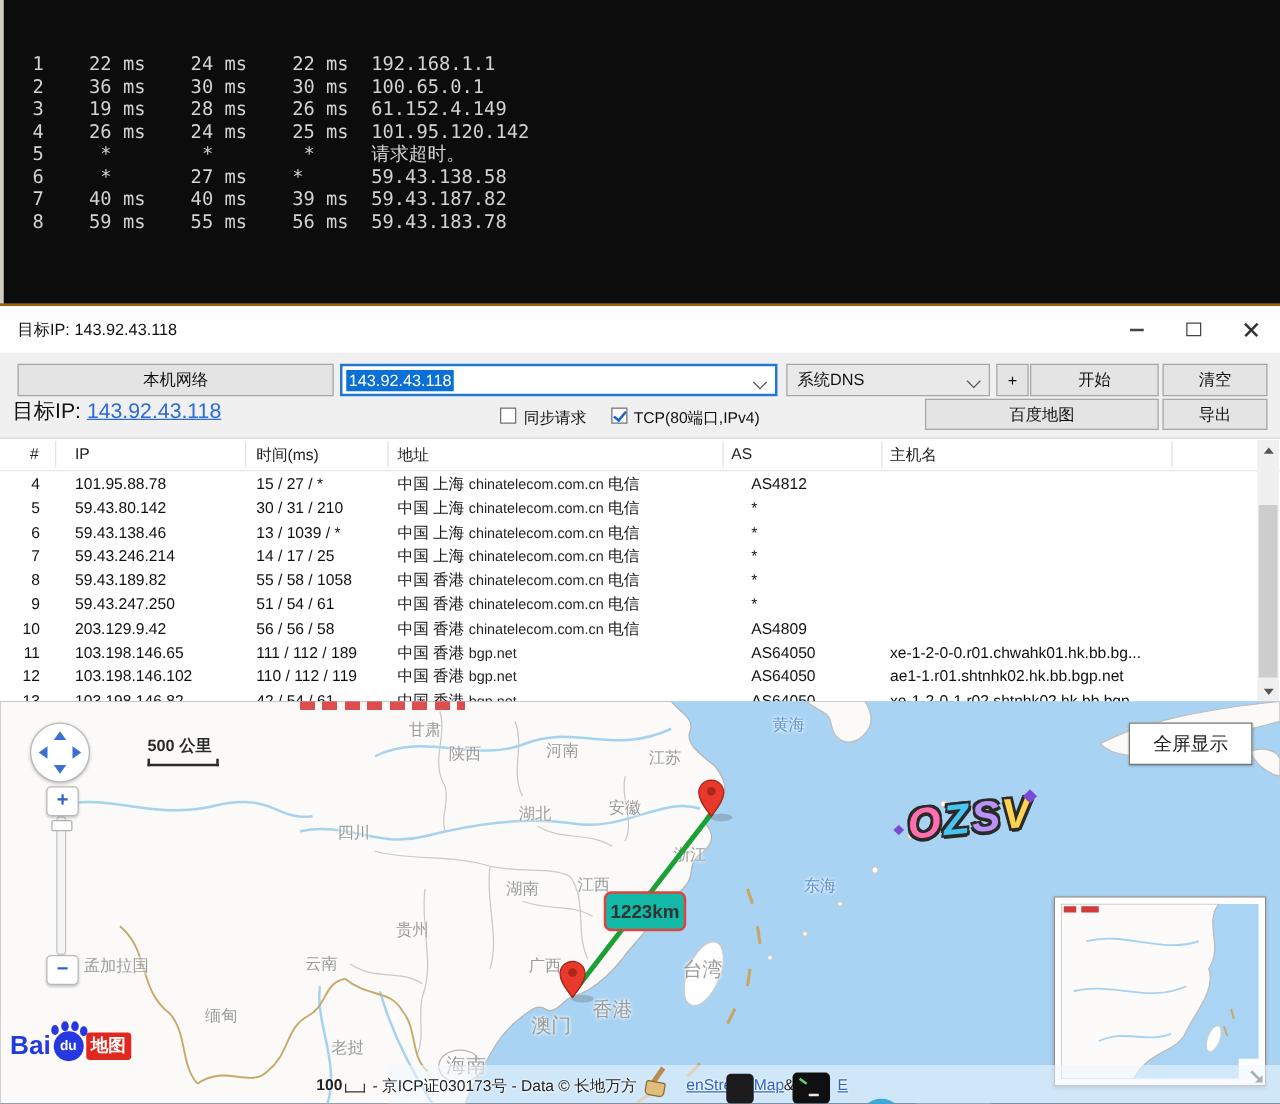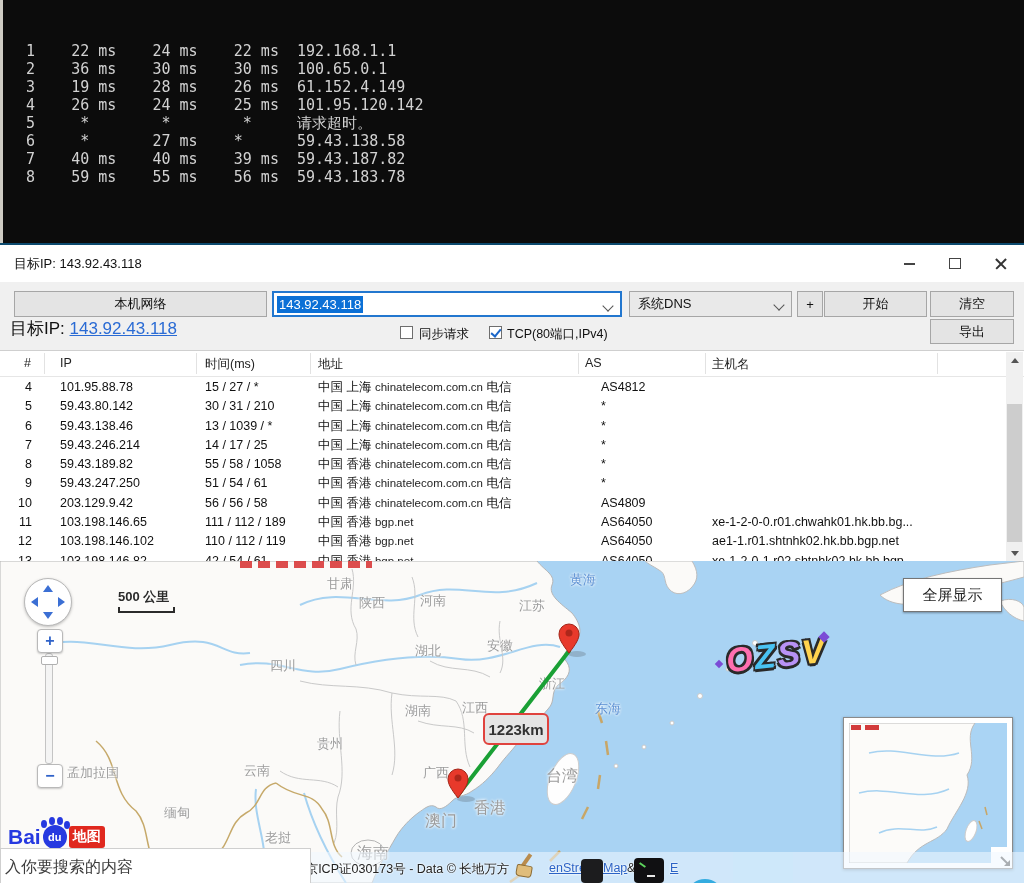--- a/index.html
+++ b/index.html
@@ -8,21 +8,21 @@
 
   
   .terminal{position:absolute;left:0;top:0;width:1024px;height:243px;background:#0c0c0c;
     padding:6px 0 0 8px;box-sizing:border-box;overflow:hidden;}
   .term-strip{position:absolute;left:0;top:0;width:3px;height:243px;background:#cfccc4;}
   .term-line{height:18px;line-height:18px;white-space:pre;color:#d2d2d2;
     font-family:"DejaVu Sans Mono",monospace;font-size:15px;}
 
   
   .app{position:absolute;left:0;top:243px;width:1024px;height:318px;background:#f0f0f0;
-    border-top:2px solid #0c4a6e;box-sizing:border-box;}
+    border-top:2px solid #a16207;box-sizing:border-box;}
   .titlebar{position:absolute;left:0;top:0;width:100%;height:37px;background:#fff;}
   .title{position:absolute;left:14px;top:10px;font-size:13px;color:#111;}
   .winbtn{position:absolute;top:0;width:46px;height:37px;display:flex;align-items:center;justify-content:center;}
   .winbtn.min{right:92px}.winbtn.max{right:46px}.winbtn.close{right:0}
   .g-min{width:11px;height:2px;background:#444;}
   .g-max{width:10px;height:9px;border:1.5px solid #444;}
   .g-close{position:relative;width:14px;height:14px;}
   .g-close i{position:absolute;left:0;top:6px;width:14px;height:1.6px;background:#333;}
   .g-close i.a{transform:rotate(45deg)}.g-close i.b{transform:rotate(-45deg)}
 
@@ -58,25 +58,25 @@
   .tri-up{width:0;height:0;border-left:4px solid transparent;border-right:4px solid transparent;border-bottom:5px solid #555;}
   .tri-dn{width:0;height:0;border-left:4px solid transparent;border-right:4px solid transparent;border-top:5px solid #555;}
   .vthumb{position:absolute;left:1px;top:52px;width:15px;height:138px;background:#cdcdcd;}
 
   
   .map{position:absolute;left:0;top:561px;width:1024px;height:322px;background:#a9d3f3;overflow:hidden;}
   .map svg.base{position:absolute;left:0;top:0;z-index:0;}
   .map svg.route{position:absolute;left:0;top:0;z-index:3;pointer-events:none;}
   .mlabel{position:absolute;z-index:2;font-size:13px;color:#9b9b9b;white-space:nowrap;
     transform:translate(-50%,-50%);text-shadow:0 0 3px #fff,0 0 3px #fff;}
-  .mlabel.sea{color:#5a8fd3;}
+  .mlabel.sea{color:#5a8fd3;margin-left:48px;}
   .mlabel.sm{font-size:16px;}
   .redmarks{position:absolute;left:240px;top:0;width:132px;height:7px;z-index:2;opacity:.9;
     background:repeating-linear-gradient(90deg,#d93a3a 0 12px,transparent 12px 18px);}
-  .distbox{position:absolute;left:483px;top:152px;width:62px;height:28px;z-index:4;background:#e5e5e5;
+  .distbox{position:absolute;left:483px;top:152px;width:62px;height:28px;z-index:4;background:#14b8a6;
     border:2px solid #e0433e;border-radius:6px;display:flex;align-items:center;justify-content:center;
     font-size:15px;font-weight:bold;color:#333;}
   .fullscreen{position:absolute;left:903px;top:17px;width:97px;height:32px;z-index:5;background:#fff;
     border:1px solid #757575;box-shadow:0 1px 2px rgba(0,0,0,.35);display:flex;align-items:center;
     justify-content:center;font-size:15px;color:#222;}
   .pan{position:absolute;left:24px;top:17px;width:46px;height:46px;z-index:5;background:#fff;
     border:1px solid #b9b9b9;border-radius:50%;box-shadow:0 1px 3px rgba(0,0,0,.25);}
   .pan i{position:absolute;width:0;height:0;}
   .pan .n{left:18px;top:6px;border-left:5px solid transparent;border-right:5px solid transparent;border-bottom:7px solid #3b6fd4;}
   .pan .s{left:18px;bottom:6px;border-left:5px solid transparent;border-right:5px solid transparent;border-top:7px solid #3b6fd4;}
@@ -177,20 +177,21 @@
     <div class="btn" style="left:930px;top:46px;width:84px;height:26px;">清空</div>
 
     <div class="iplink">
       <span>目标IP:</span>
       <a>143.92.43.118</a>
     </div>
     <div class="cb" style="left:400px;top:81px;"></div>
     <span class="cblabel" style="left:419px;top:81px;">同步请求</span>
     <div class="cb checked" style="left:489px;top:81px;"></div>
     <span class="cblabel" style="left:507px;top:81px;">TCP(80端口,IPv4)</span>
+    <div class="btn" style="left:740px;top:74px;width:187px;height:25px;">百度地图</div>
     <div class="btn" style="left:930px;top:74px;width:84px;height:25px;">导出</div>
 
     <div class="grid">
       <div class="ghead">
         <span class="hc" style="left:24px;">#</span>
         <span class="hc" style="left:60px;">IP</span>
         <span class="hc" style="left:205px;">时间(ms)</span>
         <span class="hc" style="left:318px;">地址</span>
         <span class="hc" style="left:585px;">AS</span>
         <span class="hc" style="left:712px;">主机名</span>
@@ -348,21 +349,21 @@
         <line x1="560" y1="290" x2="550" y2="300"></line>
           <line x1="520" y1="314" x2="510" y2="321"></line>
       </g>
     </svg>
 
     <div class="redmarks"></div>
 
     <div class="mlabel sea" style="left: 583px; top: 19px;">黄海</div>
       <div class="mlabel" style="left: 340px; top: 23px;">甘肃</div>
       <div class="mlabel" style="left: 372px; top: 42px;">陕西</div>
-      <div class="mlabel" style="left: 433px; top: 40px;">河南</div>
+      <div class="mlabel" style="left: 450px; top: 40px;">河南</div>
       <div class="mlabel" style="left: 532px; top: 45px;">江苏</div>
       <div class="mlabel" style="left: 500px; top: 85px;">安徽</div>
       <div class="mlabel" style="left: 283px; top: 105px;">四川</div>
       <div class="mlabel" style="left: 428px; top: 90px;">湖北</div>
       <div class="mlabel" style="left: 418px; top: 150px; font-family: Liberation Mono, monospace;">湖南</div>
       <div class="mlabel" style="left: 475px; top: 147px;">江西</div>
       <div class="mlabel" style="left: 552px; top: 123px;">浙江</div>
       <div class="mlabel sea" style="left: 608px; top: 148px;">东海</div>
       <div class="mlabel" style="left: 330px; top: 183px;">贵州</div>
       <div class="mlabel" style="left: 436px; top: 212px;">广西</div>
@@ -466,17 +467,14 @@
         <i class="broom-head"></i>
       </div>
     <div class="ticon darkbox" style="left:581px;top:298px;width:22px;height:24px;"></div>
     <div class="ticon termicon" style="left:634px;top:297px;width:30px;height:25px;">
         <i></i>
         <b></b>
       </div>
     <div class="ticon tg" style="left:688px;top:293px;width:34px;height:30px;"></div>
     <div class="ticon activebg" style="left:733px;top:291px;width:60px;height:31px;"></div>
 
-    <div class="popup">
-      <span>入你要搜索的内容</span>
-    </div>
   </section>
 </div>
 
 </body></html>

